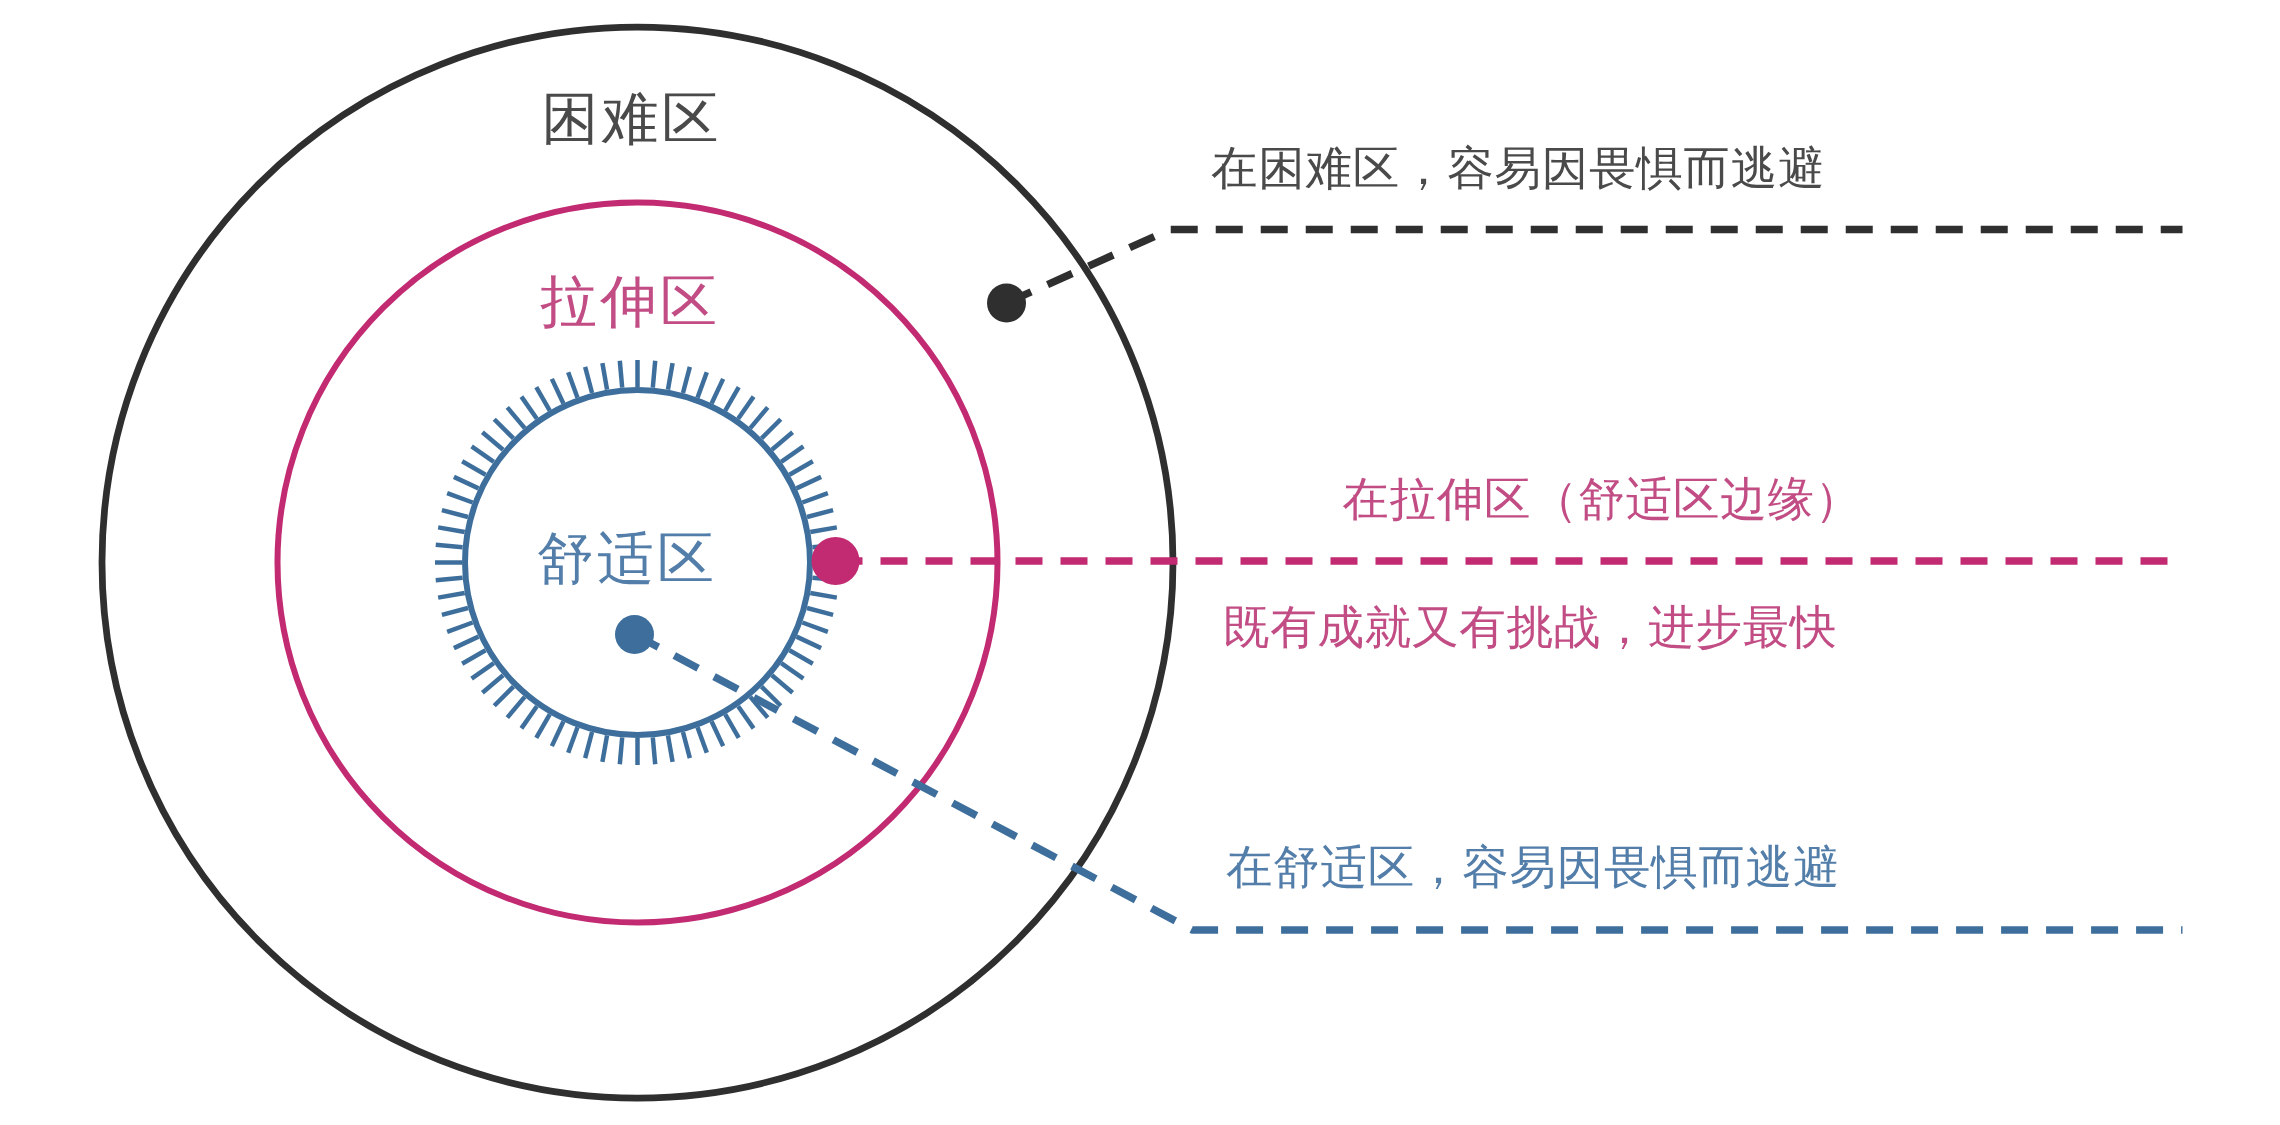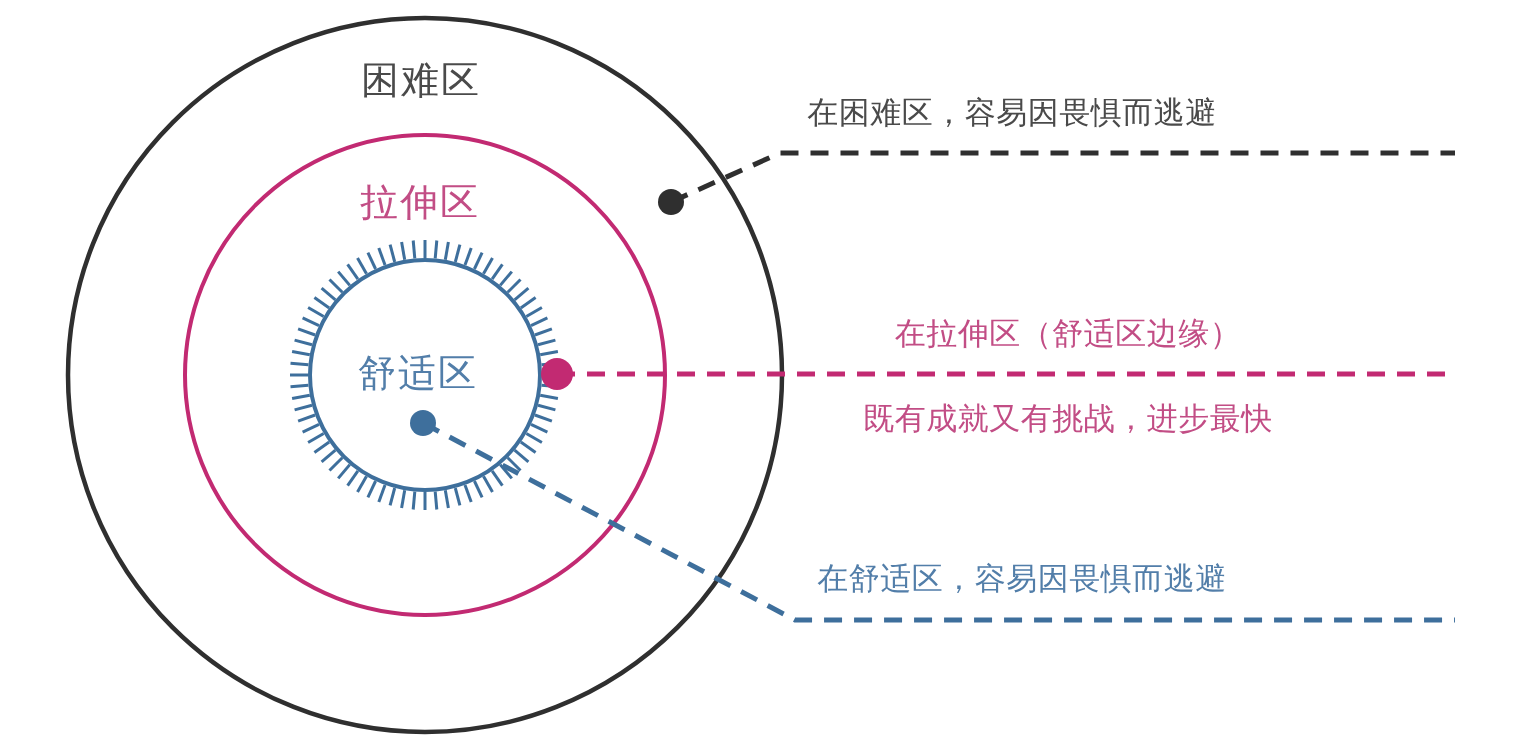--- a/index.html
+++ b/index.html
@@ -49,21 +49,21 @@
   .t-dark { color: var(--darkText); }
   .t-pink { color: var(--pinkText); }
   .t-blue { color: var(--blueText); }
 
   .lbl-hard    { left: 421px; top: 80px;  }
   .lbl-stretch { left: 420px; top: 202px; }
   .lbl-comfort { left: 418px; top: 373px; }
 
   .ann-hard           { left: 1012px; top: 112px; }
   .ann-stretch-top    { left: 1068px; top: 333px; }
-  .ann-stretch-bottom { left: 1068px; top: 418px; text-align: right; }
+  .ann-stretch-bottom { left: 1020px; top: 418px; text-align: right; }
   .ann-comfort        { left: 1022px; top: 578px; }
 </style>
 </head>
 <body>
 
 <div class="stage">
 
   <svg class="diagram-svg" viewBox="0 0 1520 750" aria-hidden="true">
 
     <circle class="c-hard" cx="425" cy="375" r="357"></circle>

